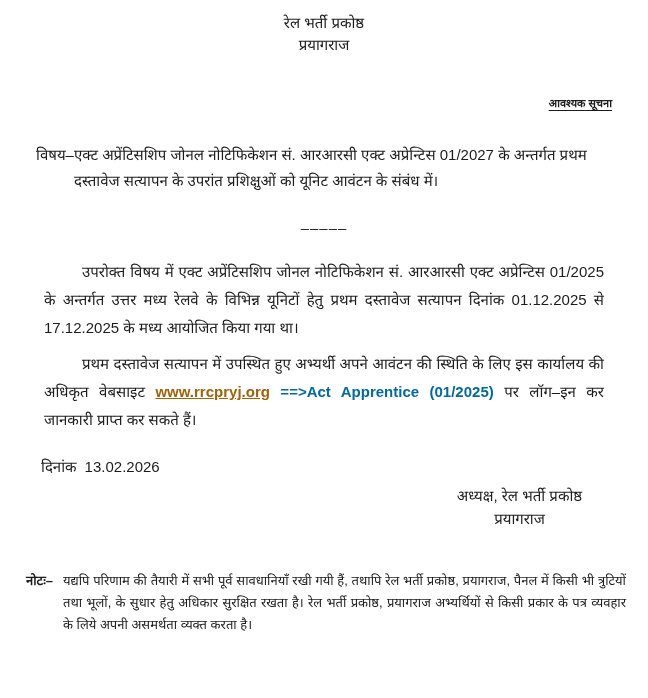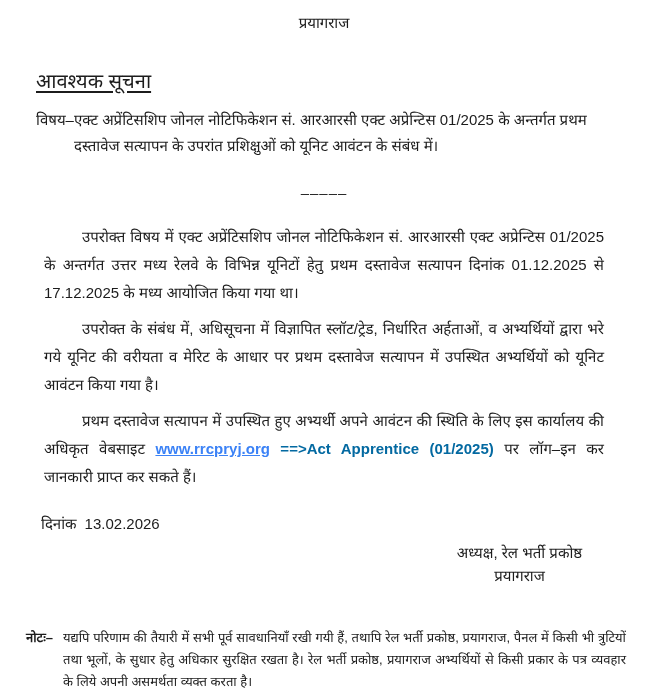--- a/index.html
+++ b/index.html
@@ -5,71 +5,71 @@
   html,body{margin:0;padding:0;background:#ffffff;}
   .page{
     width:648px;height:698px;background:#ffffff;position:relative;
     font-family:"Liberation Sans","DejaVu Sans",sans-serif;
     color:#1c1c1c;font-size:15px;box-sizing:border-box;
     padding:12px 36px 0 36px;overflow:hidden;
   }
   .header{text-align:center;line-height:22px;}
   .header div{min-height:22px;}
   .title{
-    text-align:left;margin-top:36px;font-weight:normal;font-size:20px;
+    text-align:right;margin-top:36px;font-weight:bold;font-size:11px;
     line-height:22px;
   }
   .title span{text-decoration:underline;text-underline-offset:3px;}
-  .subject{margin-top:15px;display:flex;line-height:26px;}
+  .subject{margin-top:28px;display:flex;line-height:26px;}
   .subject-label{flex:0 0 37px;}
   .subject-text{flex:1;padding-right:6px;}
   .separator{text-align:center;margin-top:26px;line-height:16px;letter-spacing:1px;color:#2a2a2a;}
   p.body-para{
     margin:8px;text-align:justify;line-height:28px;text-indent:38px;
   }
   .para1{margin-top:22px !important;}
   .para2{margin-top:7px !important;}
   .para3{margin-top:5px !important;}
-  .weblink{color:#3b82f6;text-decoration:underline;font-weight:bold;cursor:pointer;}
+  .weblink{color:#a16207;text-decoration:underline;font-weight:bold;cursor:pointer;}
   .bold-latin{font-weight:bold;color:#0369a1;}
   .date-line{margin-top:22px;line-height:22px;padding-left:5px;}
   .date-line .date-value{margin-left:8px;}
   .signature{
     margin-top:6px;margin-left:396px;width:175px;text-align:center;line-height:23px;
   }
   .note{
     margin-top:40px;display:flex;font-size:13px;line-height:22px;
     margin-left:-10px;margin-right:-14px;
   }
   .note-label{flex:0 0 37px;font-weight:bold;}
   .note-text{flex:1;text-align:justify;}
 </style>
 </head>
 <body>
 
 <div class="page">
 
   <div class="header">
+    <div>रेल भर्ती प्रकोष्ठ</div>
     <div>प्रयागराज</div>
   </div>
 
   <div class="title">
     <span>आवश्यक सूचना</span>
   </div>
 
   <div class="subject">
     <div class="subject-label">विषय–</div>
-    <div class="subject-text">एक्ट अप्रेंटिसशिप जोनल नोटिफिकेशन सं. आरआरसी एक्ट अप्रेन्टिस 01/2025 के अन्तर्गत प्रथम दस्तावेज सत्यापन के उपरांत प्रशिक्षुओं को यूनिट आवंटन के संबंध में।</div>
+    <div class="subject-text">एक्ट अप्रेंटिसशिप जोनल नोटिफिकेशन सं. आरआरसी एक्ट अप्रेन्टिस 01/2027 के अन्तर्गत प्रथम दस्तावेज सत्यापन के उपरांत प्रशिक्षुओं को यूनिट आवंटन के संबंध में।</div>
   </div>
 
   <div class="separator">–––––</div>
 
   <p class="body-para para1">उपरोक्त विषय में एक्ट अप्रेंटिसशिप जोनल नोटिफिकेशन सं. आरआरसी एक्ट अप्रेन्टिस 01/2025 के अन्तर्गत उत्तर मध्य रेलवे के विभिन्न यूनिटों हेतु प्रथम दस्तावेज सत्यापन दिनांक 01.12.2025 से 17.12.2025 के मध्य आयोजित किया गया था।</p>
 
-  <p class="body-para para2">उपरोक्त के संबंध में, अधिसूचना में विज्ञापित स्लॉट/ट्रेड, निर्धारित अर्हताओं, व अभ्यर्थियों द्वारा भरे गये यूनिट की वरीयता व मेरिट के आधार पर प्रथम दस्तावेज सत्यापन में उपस्थित अभ्यर्थियों को यूनिट आवंटन किया गया है।</p>
 
   <p class="body-para para3"><span>प्रथम दस्तावेज सत्यापन में उपस्थित हुए अभ्यर्थी अपने आवंटन की स्थिति के लिए इस कार्यालय की अधिकृत वेबसाइट </span><a class="weblink">www.rrcpryj.org</a><span class="bold-latin"> ==&gt;Act Apprentice (01/2025)</span><span> पर लॉग–इन कर जानकारी प्राप्त कर सकते हैं।</span></p>
 
   <div class="date-line">
     <span>दिनांक</span><span class="date-value">13.02.2026</span>
   </div>
 
   <div class="signature">
     <div>अध्यक्ष, रेल भर्ती प्रकोष्ठ</div>
     <div>प्रयागराज</div>

